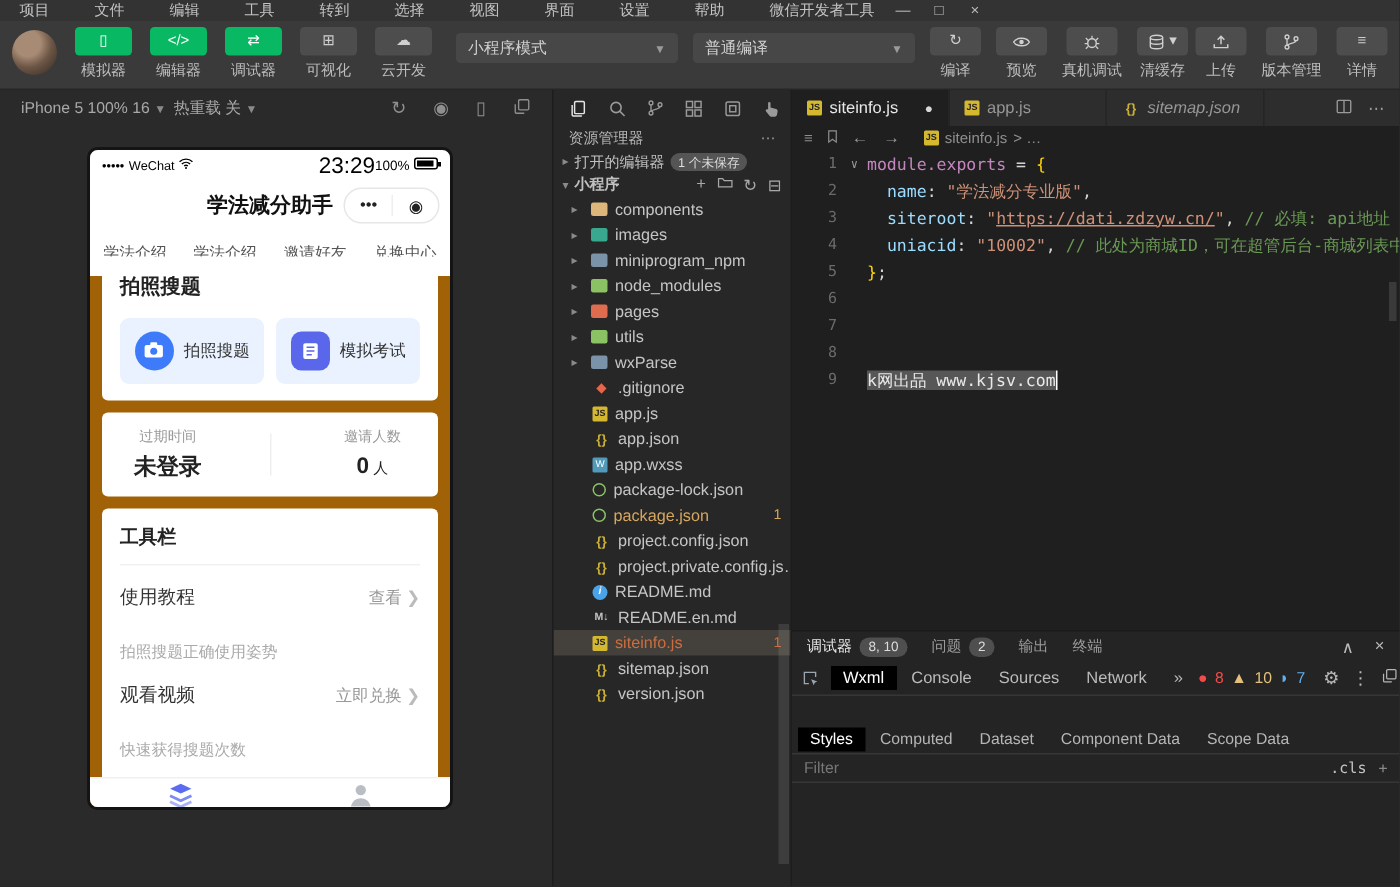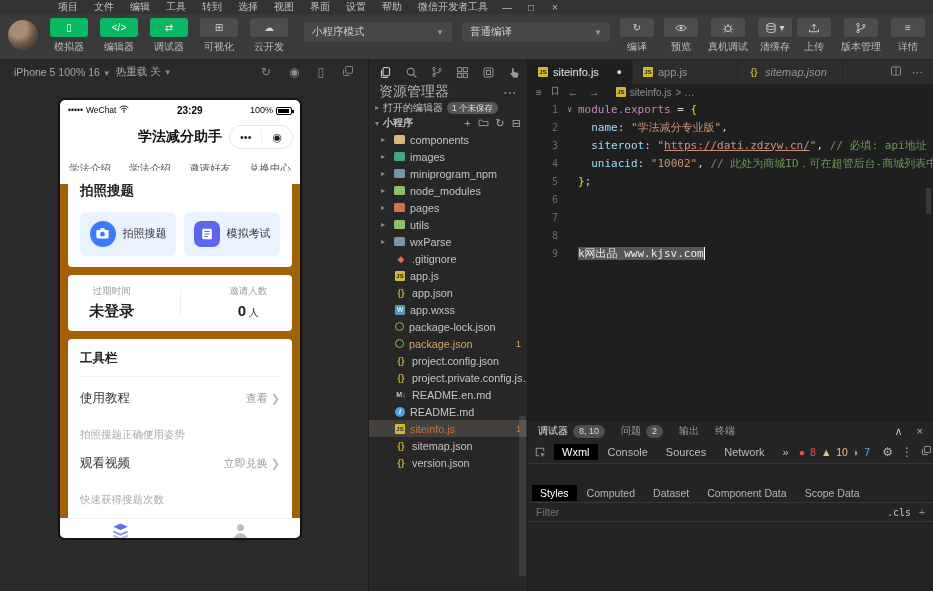--- a/index.html
+++ b/index.html
@@ -4,21 +4,21 @@
 <style>
   * { margin:0; padding:0; box-sizing:border-box; }
   html,body { width:933px; height:591px; overflow:hidden; background:#2b2b2b;
     font-family:"Liberation Sans","DejaVu Sans",sans-serif; }
   .app { position:relative; width:933px; height:591px; display:flex; flex-direction:column;
     color:#cccccc; font-size:11px; }
 
   
   .titlebar { height:14px; background:#333333; display:flex; align-items:center;
     font-size:10px; color:#c3c3c3; flex:0 0 auto; }
-  .menus { display:flex; gap:2px; padding-left:6px;margin-left:45px; }
+  .menus { display:flex; gap:16px; padding-left:6px; }
   .menu-item { padding:0 7px; cursor:default; white-space:nowrap; }
   .win-title { flex:1; text-align:center; color:#8a8a8a; overflow:hidden; white-space:nowrap; }
   .win-controls { display:flex; gap:0; padding-right:4px; }
   .win-controls span { width:24px; text-align:center; color:#bbb; font-size:10px; }
 
   
   .toolbar { height:46px; background:#3a3a3a; display:flex; align-items:flex-start;
     padding:4px 8px 0 8px; flex:0 0 auto; border-bottom:1px solid #262626; }
   .avatar { width:30px; height:30px; border-radius:50%; margin:2px 10px 0 0; flex:0 0 auto;
     background:radial-gradient(circle at 35% 30%, #a78b74 0 30%, #6d5646 55%, #2e261f 100%); }
@@ -48,22 +48,22 @@
     font-size:10.5px; gap:5px; }
   .sim-bar .caret { font-size:8px; color:#8a8a8a; margin-left:3px; }
   .sim-bar-icons { margin-left:auto; display:flex; gap:18px; color:#8f8f8f; font-size:12px;
     align-items:center; }
   .phone { width:244px; height:442px; margin:14px 0 0 58px; background:#ffffff;
     border:2px solid #141414; border-radius:7px; display:flex; flex-direction:column;
     overflow:hidden; color:#222; }
   .statusbar { height:20px; display:flex; align-items:center; padding:0 8px; font-size:8.5px;
     color:#000; flex:0 0 auto; }
   .sb-left { display:flex; align-items:center; gap:3px; }
-  .sb-time { flex:1; text-align:center; font-weight:bold; font-size:10px; }
-  .sb-right { display:flex; align-items:flex-end; gap:3px; font-size:9px; }
+  .sb-time { flex:1; text-align:right; font-weight:normal; font-size:15px; }
+  .sb-right { display:flex; align-items:flex-start; gap:3px; font-size:9px; }
   .battery { width:16px; height:8px; border:1px solid #000; border-radius:2px; position:relative; }
   .battery::after { content:""; position:absolute; left:1px; top:1px; bottom:1px; width:11px; background:#000; }
   .battery::before { content:""; position:absolute; right:-3px; top:2px; width:2px; height:3px; background:#000; }
   .phone-nav { height:34px; position:relative; display:flex; align-items:center;
     justify-content:center; flex:0 0 auto; }
   .nav-title { font-size:14px; font-weight:bold; color:#111; }
   .capsule { position:absolute; right:7px; top:5px; width:64px; height:24px; border:1px solid #e6e6e6;
     border-radius:13px; display:flex; align-items:center; justify-content:space-evenly;
     font-size:11px; color:#222; background:#fff; }
   .capsule .sep { width:1px; height:14px; background:#eee; }
@@ -99,21 +99,21 @@
   .tabbar-item .lbl { font-size:9.5px; color:#8a8a8a; }
 
   
   .explorer { width:160px; background:#272727; border-left:1px solid #1d1d1d;
     border-right:1px solid #1d1d1d; flex:0 0 auto; display:flex; flex-direction:column;
     position:relative; }
   .activity { height:24px; display:flex; align-items:center; gap:13px; padding:0 10px;
     color:#9a9a9a; flex:0 0 auto; }
   .activity .act-icon { display:flex; align-items:center; }
   .activity .act-icon.on { color:#e6e6e6; }
-  .exp-header { height:16px; display:flex; align-items:center; padding:0 10px; font-size:14px;
+  .exp-header { height:16px; display:flex; align-items:center; padding:0 10px; font-size:10px;
     color:#b5b5b5; flex:0 0 auto;justify-content:flex-end; }
   .exp-header .more { margin-left:auto; color:#9a9a9a; }
   .exp-row { height:15px; display:flex; align-items:center; padding:0 6px; font-size:10px;
     color:#c0c0c0; gap:4px; flex:0 0 auto; }
   .exp-row .badge { background:#555; border-radius:7px; padding:0 5px; font-size:8.5px;
     color:#ddd; line-height:12px; }
   .proj-row { height:16px; font-weight:bold; font-size:10px; }
   .proj-icons { margin-left:auto; display:flex; gap:7px; color:#a8a8a8; font-weight:normal;
     align-items:center; font-size:11px; }
   .tree { flex:1; overflow:hidden; position:relative; }
@@ -586,26 +586,26 @@
           </div>
           <div class="titem file">
             <span class="ficon json">{}</span>
             <span>project.config.json</span>
           </div>
           <div class="titem file">
             <span class="ficon json">{}</span>
             <span>project.private.config.js…</span>
           </div>
           <div class="titem file">
+            <span class="ficon info">i</span>
+            <span>README.md</span>
+          </div>
+          <div class="titem file">
             <span class="ficon md">M↓</span>
             <span>README.en.md</span>
-          </div>
-          <div class="titem file">
-            <span class="ficon info">i</span>
-            <span>README.md</span>
           </div>
           <div class="titem file selected">
             <span class="ficon js">JS</span>
             <span class="name-err">siteinfo.js</span>
             <span class="fbadge" style="color: rgb(204, 109, 63);">1</span>
           </div>
           <div class="titem file">
             <span class="ficon json">{}</span>
             <span>sitemap.json</span>
           </div>

